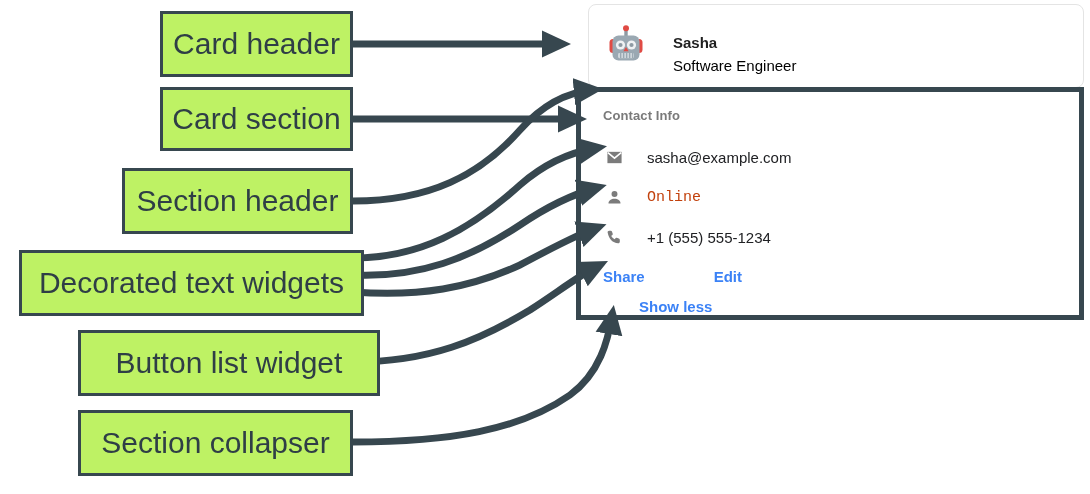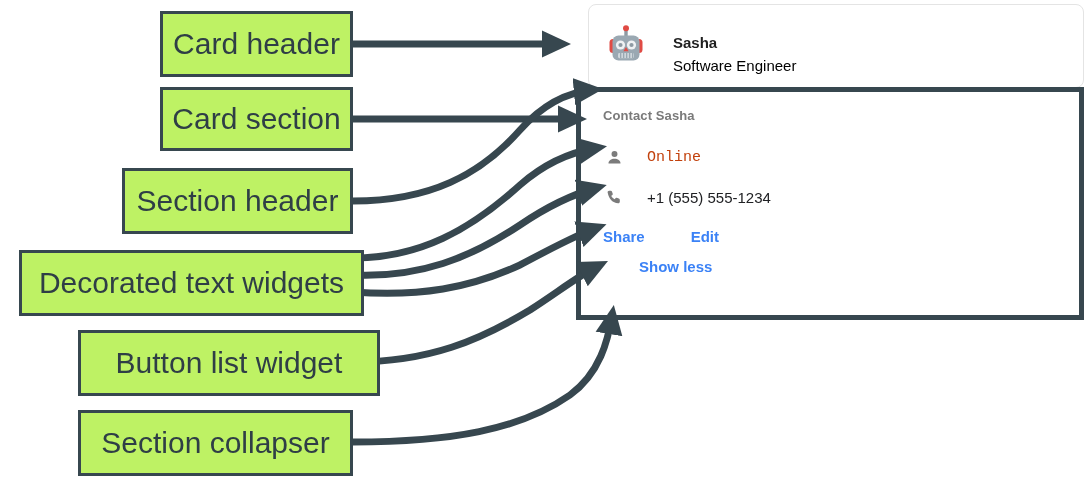--- a/index.html
+++ b/index.html
@@ -133,20 +133,21 @@
     font-size: 15px;
     color: #202124;
   }
   .row-text.status { color: #c2410c; font-family: Liberation Mono, monospace; }
 
   .button-row {
     display: flex;
     align-items: center;
     height: 30px;
     margin-top: 4px;
+    gap: 23px;
   }
   .link-btn {
     font-size: 15px;
     font-weight: bold;
     color: #3b82f6;
     cursor: pointer;
     background: none;
     border: none;
     padding: 0;
     font-family: "Liberation Sans", sans-serif;
@@ -191,22 +192,31 @@
       </div>
       <div class="header-text">
         <div class="header-title">Sasha</div>
         <div class="header-sub">Software Engineer</div>
       </div>
     </div>
   </div>
 
   <div id="card-section">
     <div class="section-inner">
-      <div class="section-header">Contact Sasha</div>
-
+      <div class="section-header">Contact Info</div>
+
+      <div class="text-row">
+        <span class="row-icon">
+          <svg width="17" height="17" viewBox="0 0 24 24" fill="currentColor" aria-hidden="true">
+            <path d="M2 4h20v16H2z" fill="#7b7b7b"></path>
+            <path d="M2.6 5.2 L12 13 L21.4 5.2" fill="none" stroke="#ffffff" stroke-width="2.2"></path>
+          </svg>
+        </span>
+        <span class="row-text">sasha@example.com</span>
+      </div>
 
       <div class="text-row">
         <span class="row-icon">
           <svg width="17" height="17" viewBox="0 0 24 24" fill="#7b7b7b" aria-hidden="true">
             <circle cx="12" cy="7" r="4.2"></circle>
             <path d="M3.5 20.5c0-4.2 3.8-6.6 8.5-6.6s8.5 2.4 8.5 6.6z"></path>
           </svg>
         </span>
         <span class="row-text status">Online</span>
       </div>

